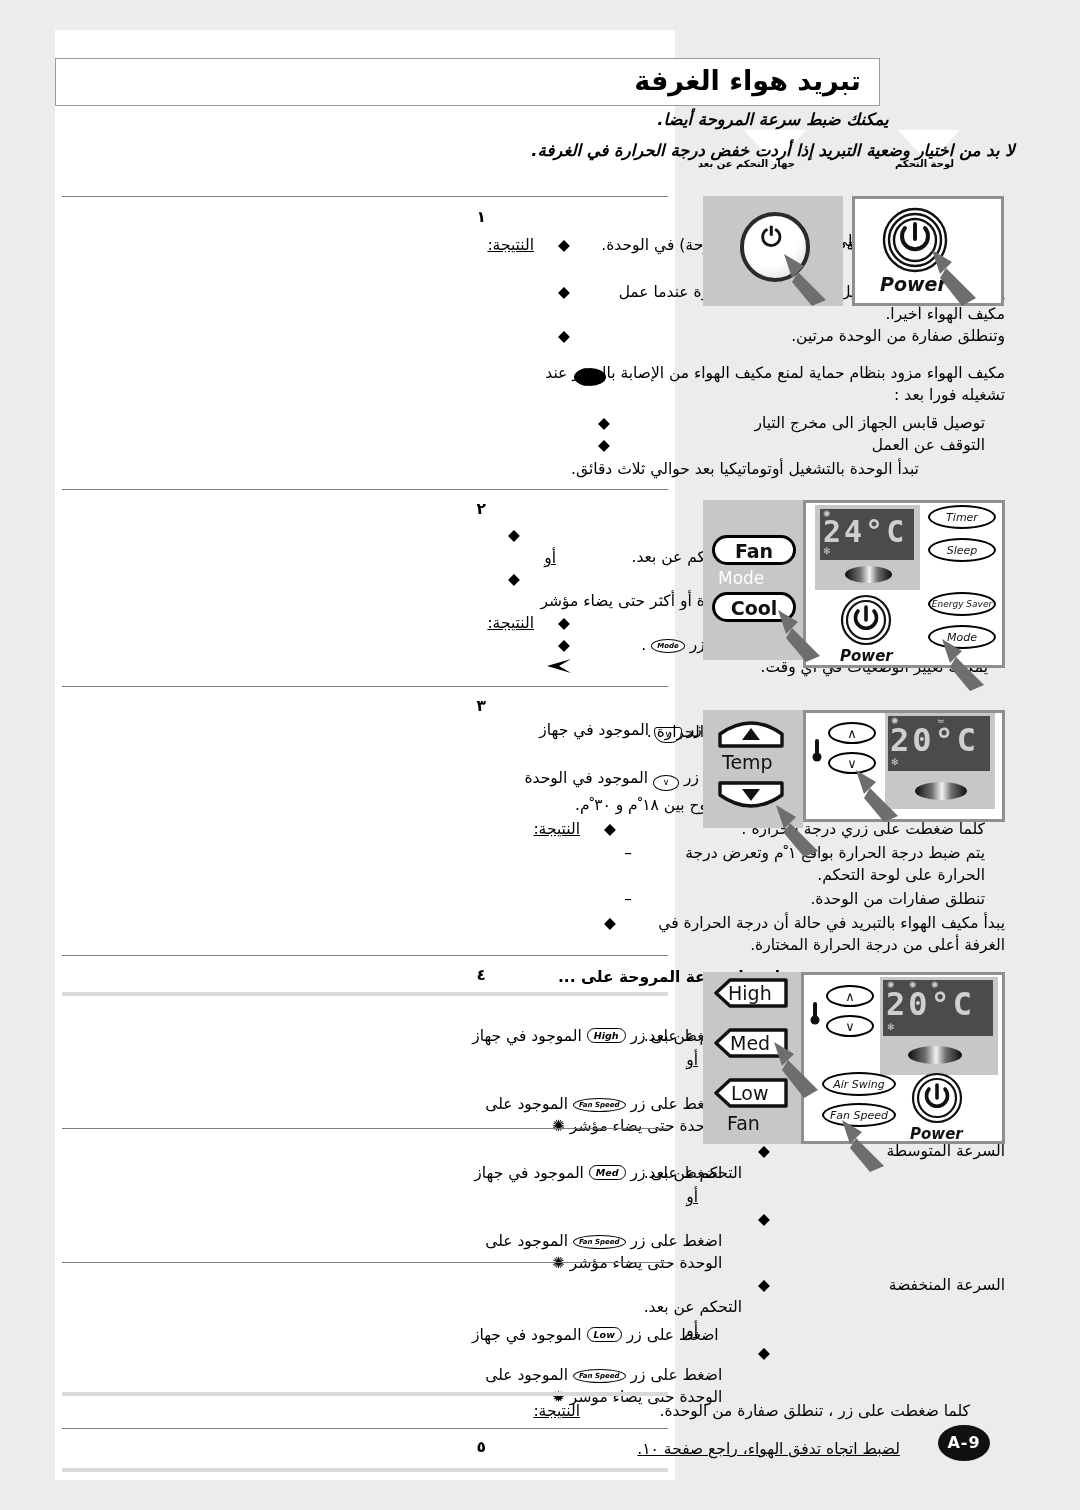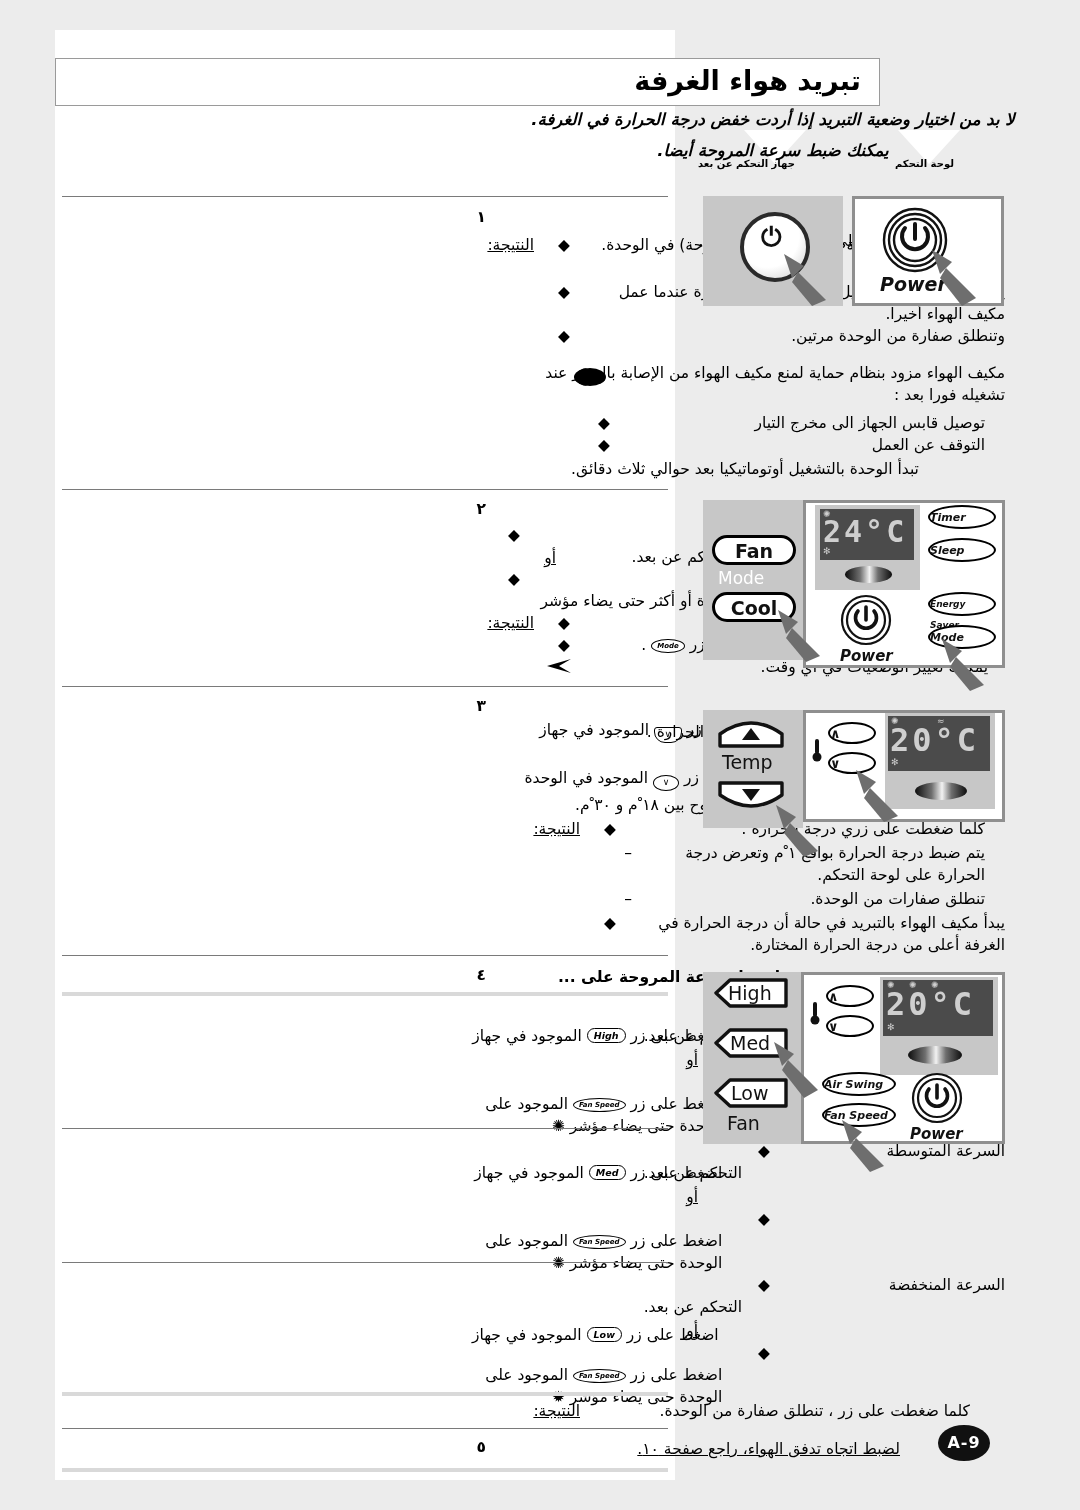--- a/index.html
+++ b/index.html
@@ -124,22 +124,22 @@
     background:#fff;border:3px solid #000;
     border-radius:22px;
     text-align:center;
     font-weight:bold;
     color:#111;
     box-sizing:border-box;
   }
   .rbtn .lbl{position:relative;top:2px;}
   .obtn{
     position:absolute;background:#fff;border:2px solid #000;
-    border-radius:50%;text-align:left;box-sizing:border-box;
-    font-style:italic;font-weight:bold;color:#111;
+    border-radius:50%;text-align:center;box-sizing:border-box;
+    font-style:italic;font-weight:normal;color:#111;
   }
   .lcd{position:absolute;background:#4b4b4b;}
   .lcd-num{
     position:absolute;color:#cfcfcf;
     font-family:"DejaVu Sans Mono","Liberation Mono",monospace;
     letter-spacing:3px;font-weight:bold;
   }
   .slider{
     position:absolute;border-radius:50%;
     background:linear-gradient(90deg,#0d0d0d 0%,#6f6f6f 32%,#f2f2f2 52%,#6f6f6f 70%,#0d0d0d 100%);
@@ -168,22 +168,22 @@
   <div class="title-bar">
     <div class="title-text">تبريد هواء الغرفة</div>
   </div>
 
   <div class="wedge" style="left:744px;top:130px;"></div>
   <div class="wedge" style="left:898px;top:130px;"></div>
   <div class="col-head" style="left:698px;top:158px;">جهاز التحكم عن بعد</div>
   <div class="col-head" style="left:895px;top:158px;">لوحة التحكم</div>
 
   <div class="intro">
+    <div>يمكنك ضبط سرعة المروحة أيضا.</div>
     <div>لا بد من اختيار وضعية التبريد إذا أردت خفض درجة الحرارة في الغرفة.</div>
-    <div>يمكنك ضبط سرعة المروحة أيضا.</div>
   </div>
 
   <div class="rule" style="left:62px;top:196px;width:606px;"></div>
 
   <div class="num" style="right:594px;top:208px;">١</div>
   <div class="txt" style="right:75px;top:208px;width:510px;text-align:right;">
     <span>عند الحاجة، اضغط على زر  (تشغيل/إيقاف) .</span>
   </div>
 
   <div class="txt u" style="right:546px;top:234px;">النتيجة:</div>

